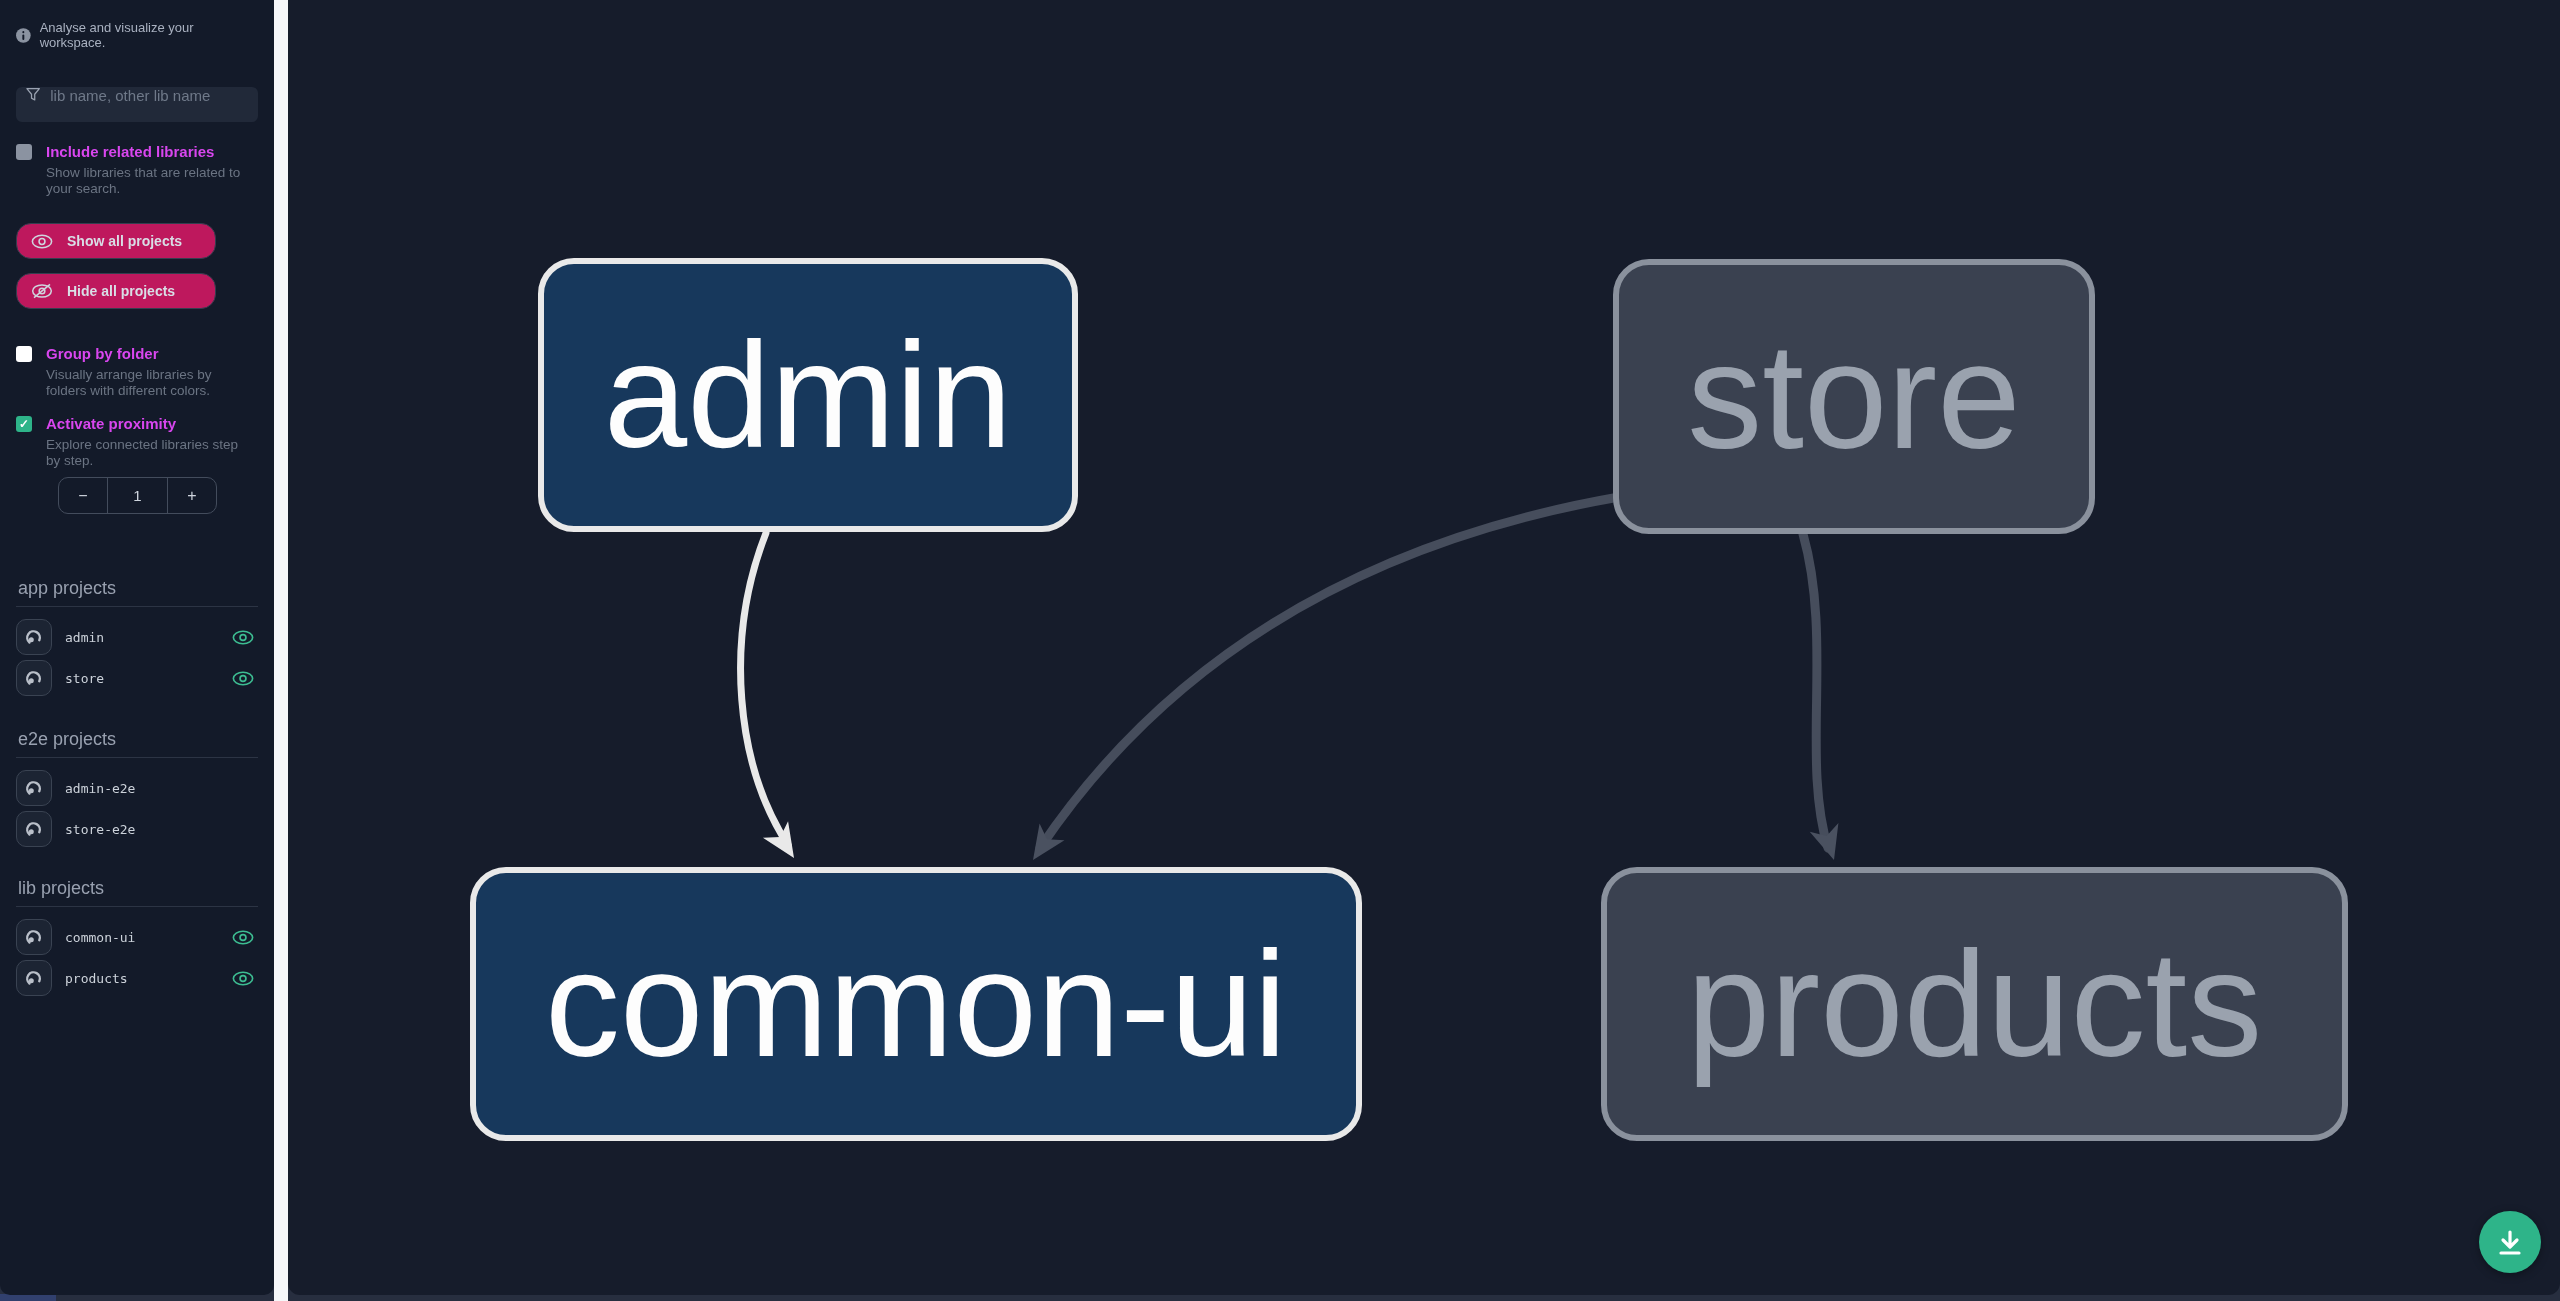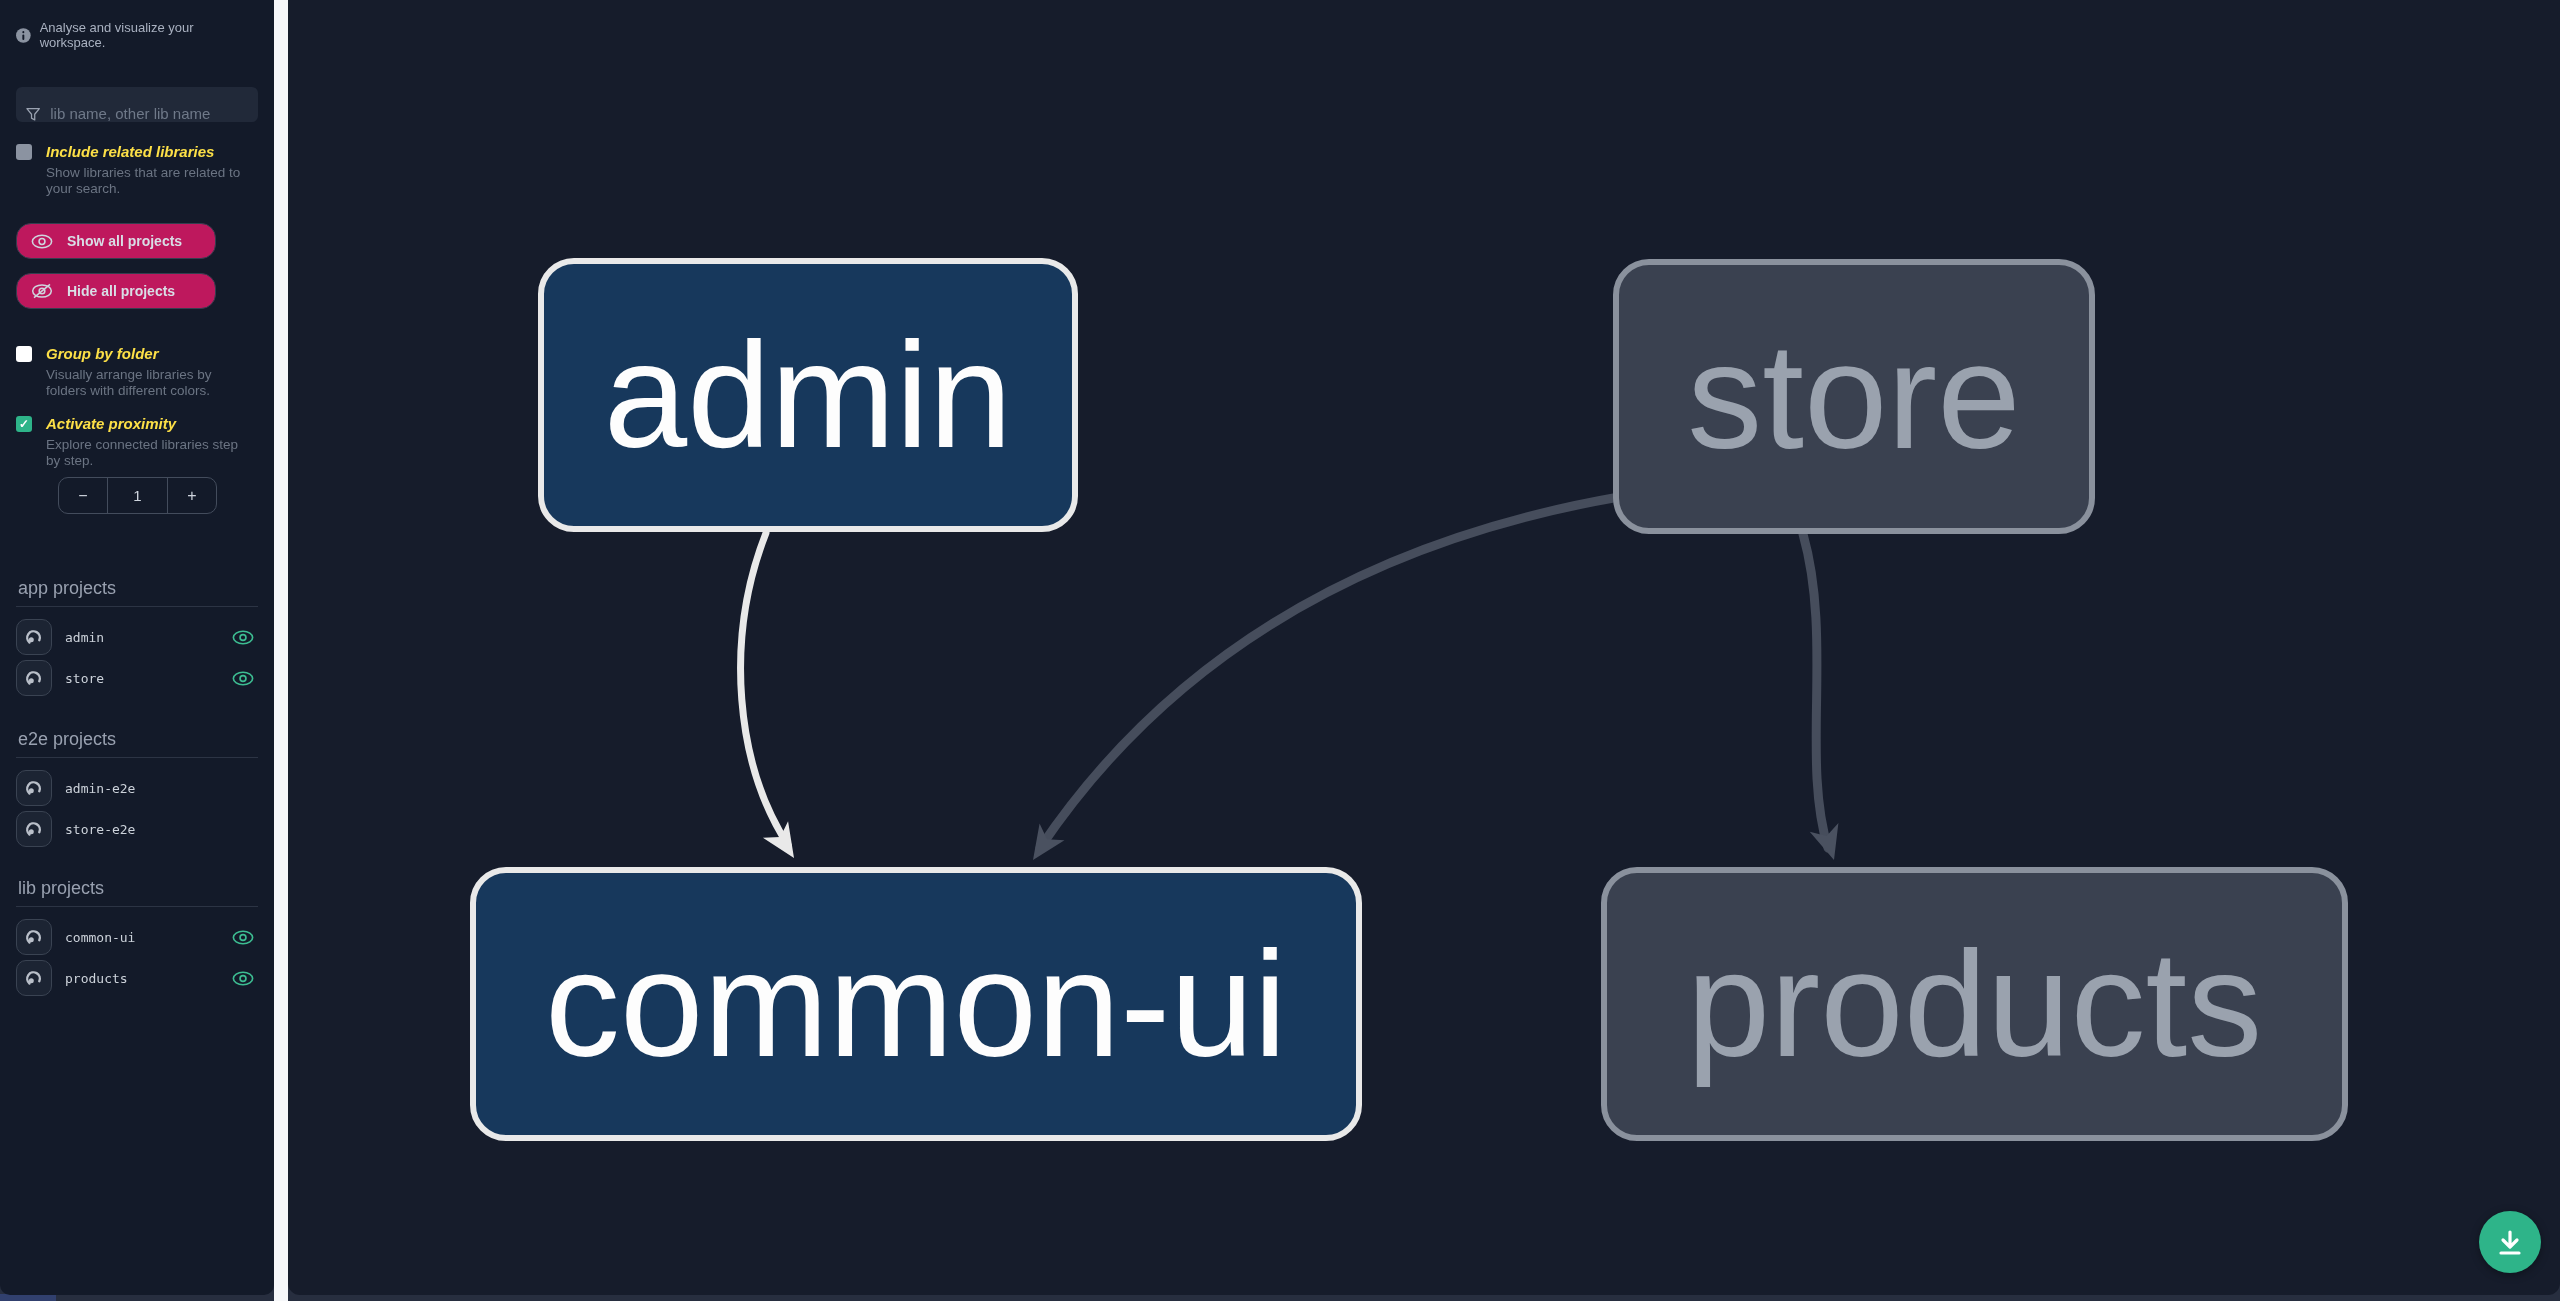--- a/index.html
+++ b/index.html
@@ -15,33 +15,33 @@
   .side-header { height:78px; border-bottom:1px solid #232b3b; display:flex; align-items:center; padding:0 16px; flex:none; }
   .nx-logo { width:42px; height:42px; flex:none; }
   .side-title { color:#f2f4f7; font-size:20px; font-weight:700; margin-left:30px; letter-spacing:.2px; }
   .monitor-btn { margin-left:18px; display:flex; align-items:center; cursor:pointer; }
 
   .side-body { padding:0 16px; flex:1; }
 
   .info-row { margin-top:20px; display:flex; align-items:center; gap:9px; }
   .info-row .txt { color:#a9b1c0; font-size:13px; }
 
-  .filter-box { margin-top:37px; height:35px; background:#212939; border-radius:6px; display:flex; align-items:flex-end; padding:0 10px; gap:10px; }
+  .filter-box { margin-top:37px; height:35px; background:#212939; border-radius:6px; display:flex; align-items:flex-start; padding:0 10px; gap:10px; }
   .filter-box input { background:transparent; border:none; outline:none; color:#cdd3dc; font-size:15px; width:100%; font-family:"Liberation Sans",sans-serif; }
   .filter-box input::placeholder { color:#6f7989; }
 
   .check-block { margin-top:21px; display:flex; }
   .check-block.gap2 { margin-top:36px; }
   .check-block.gap3 { margin-top:16px; }
   .cbox { width:16px; height:16px; border-radius:3px; margin-top:1px; flex:none; cursor:pointer; }
   .cbox.gray { background:#8b93a1; }
   .cbox.white { background:#ffffff; }
   .cbox.teal { background:#2eb489; color:#fff; font-size:12px; font-weight:700; display:flex; align-items:center; justify-content:center; }
   .check-text { margin-left:14px; }
-  .check-text .lbl { color:#fde047; font-size:15px; font-weight:600; line-height:18px;font-style:italic; }
+  .check-text .lbl { color:#d946ef; font-size:15px; font-weight:600; line-height:18px; }
   .check-text .dsc { color:#6b7483; font-size:13.5px; line-height:16px; margin-top:4px; width:208px; }
 
   .side-btn { margin-top:26px; height:36px; width:200px; background:#be185d; border:1px solid #353e4f; border-radius:15px; display:flex; align-items:center; padding:0 14px; gap:14px; cursor:pointer; }
   .side-btn + .side-btn { margin-top:14px; }
   .side-btn span { color:#d9dee6; font-size:14px; font-weight:600; }
 
   .stepper { margin:8px 0 0 42px; width:159px; height:37px; border:1px solid #434c5c; border-radius:10px; display:flex; overflow:hidden; }
   .stepper > div { display:flex; align-items:center; justify-content:center; color:#cfd5de; }
   .step-dec { width:48px; font-size:16px; cursor:pointer; }
   .step-val { width:61px; border-left:1px solid #434c5c; border-right:1px solid #434c5c; font-size:15px; }

